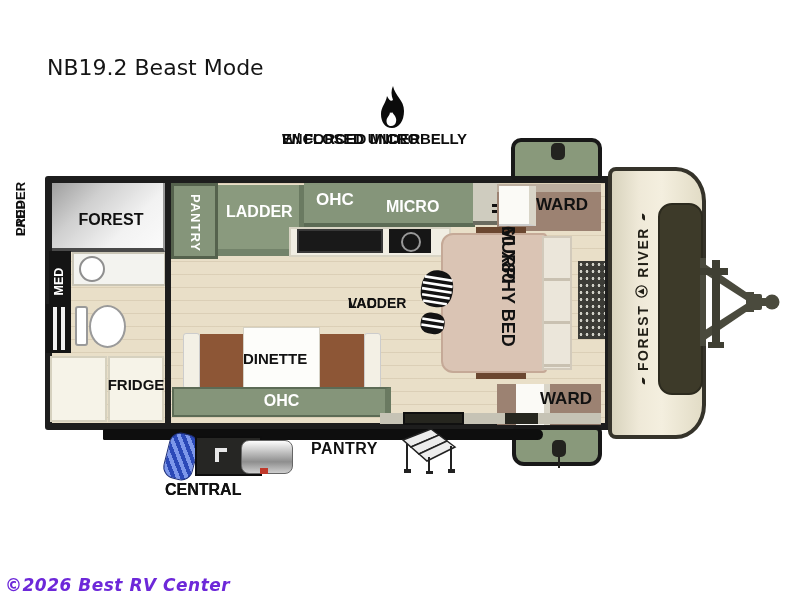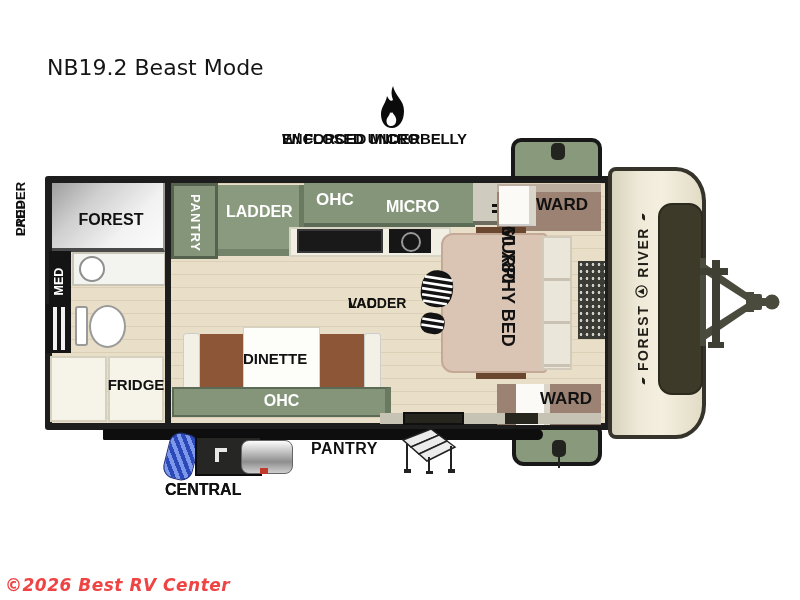--- a/index.html
+++ b/index.html
@@ -5,21 +5,21 @@
   html,body{margin:0;padding:0;background:#fff;}
   *{box-sizing:border-box;}
   #stage{position:relative;width:800px;height:600px;background:#fff;overflow:hidden;
          font-family:"Liberation Sans",sans-serif;}
   #stage div{position:absolute;}
   .lbl{font-weight:bold;color:#111;white-space:nowrap;line-height:1.05;}
   .lblw{font-weight:bold;color:#fff;white-space:nowrap;line-height:1.05;}
 
   .title{left:47px;top:55px;font-family:"DejaVu Sans",sans-serif;font-size:22px;color:#151515;}
   .watermark{left:5px;top:575px;font-family:"DejaVu Sans",sans-serif;font-style:italic;
-             font-weight:bold;font-size:17px;color:#ef4444;letter-spacing:.5px;}
+             font-weight:bold;font-size:17px;color:#6d28d9;letter-spacing:.5px;}
 
   .flame{left:377px;top:86px;width:32px;height:46px;}
   .underbelly{left:282px;top:131px;width:222px;text-align:center;font-weight:bold;
               font-size:15px;line-height:16.5px;color:#0d0d0d;letter-spacing:-0.2px;}
 
   
   .shell{left:45px;top:176px;width:567px;height:254px;border:7px solid #1d1d1d;border-radius:3px;
          background-color:#e9dfc8;
          background-image:repeating-linear-gradient(to bottom,rgba(125,100,65,.13) 0 1px,transparent 1px 13px);}
 

